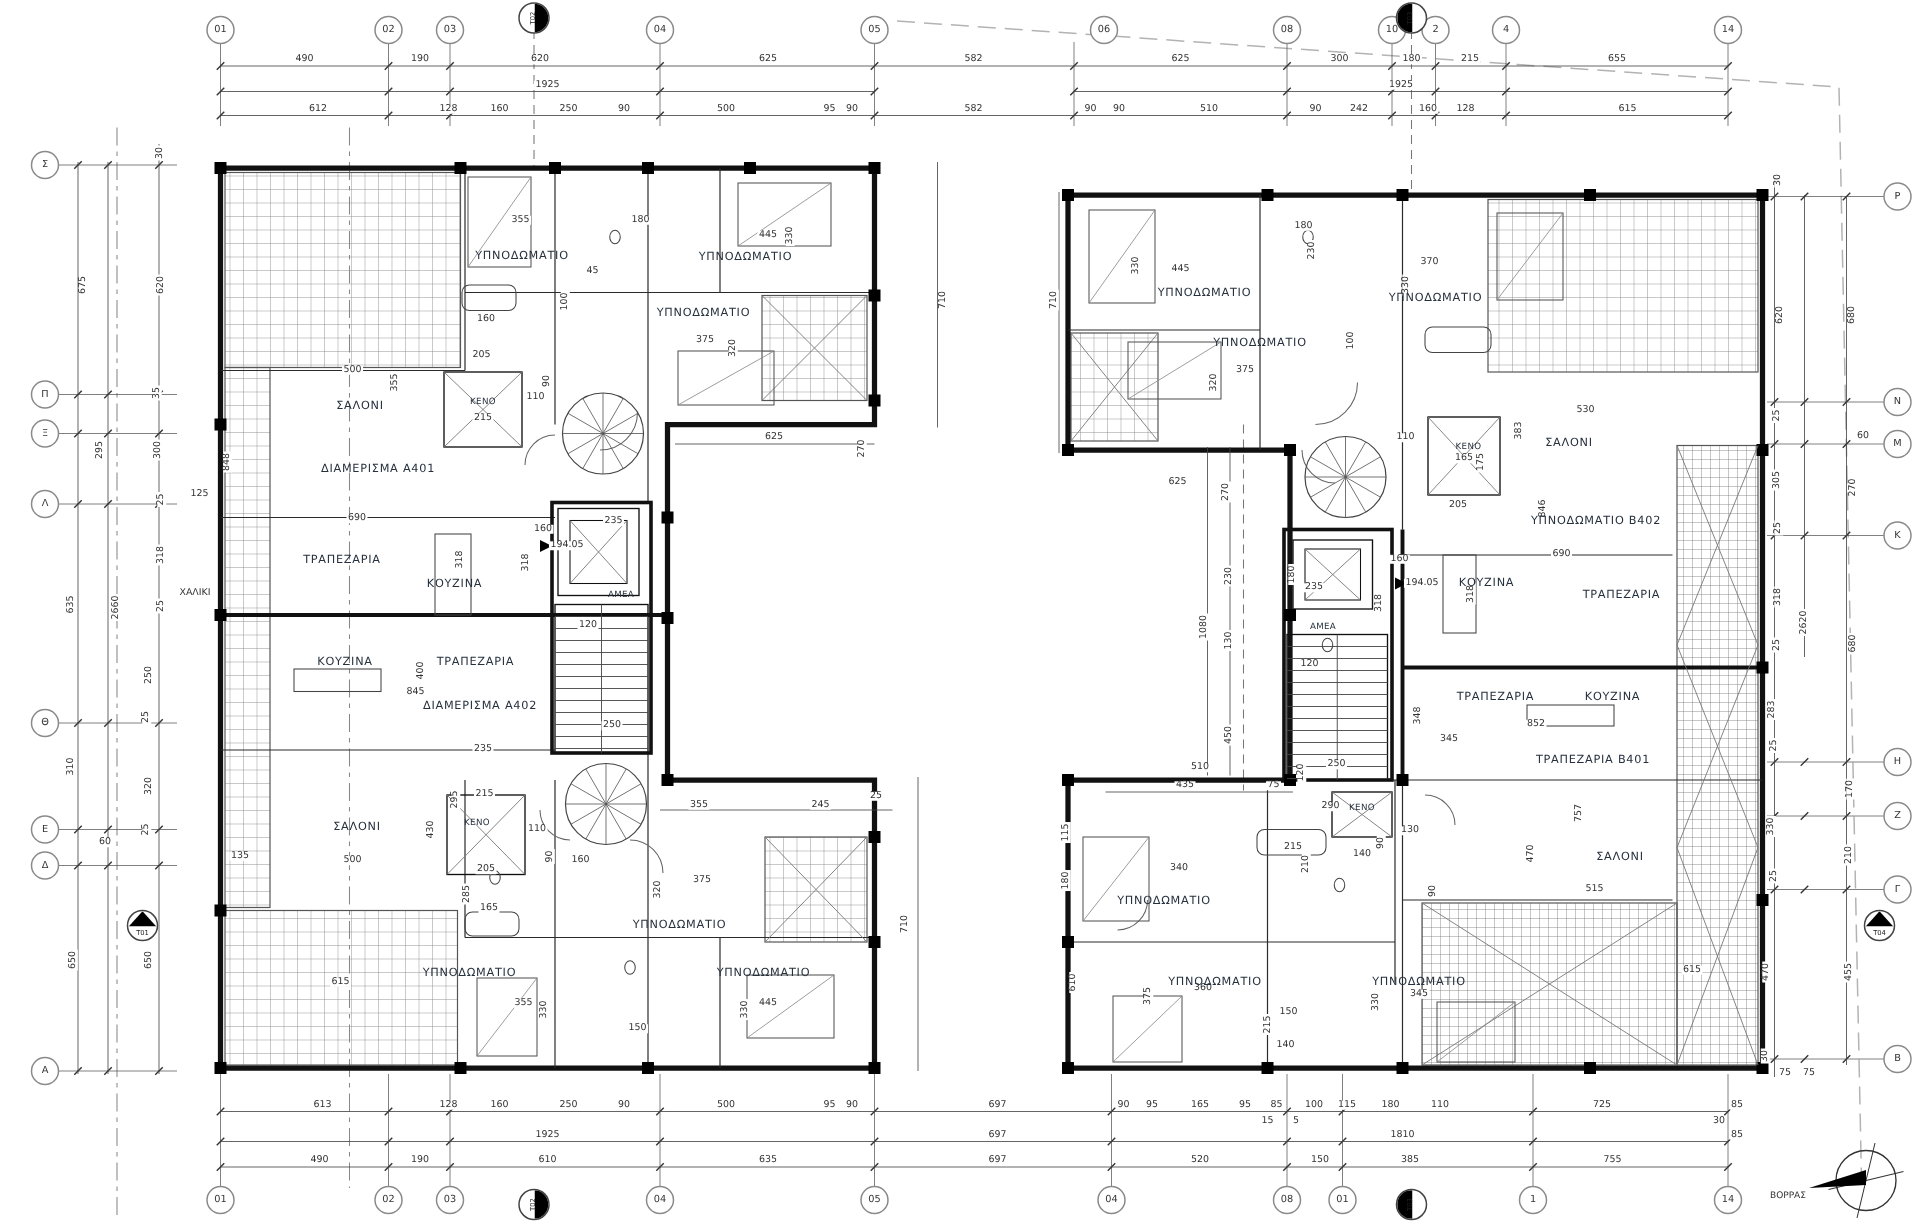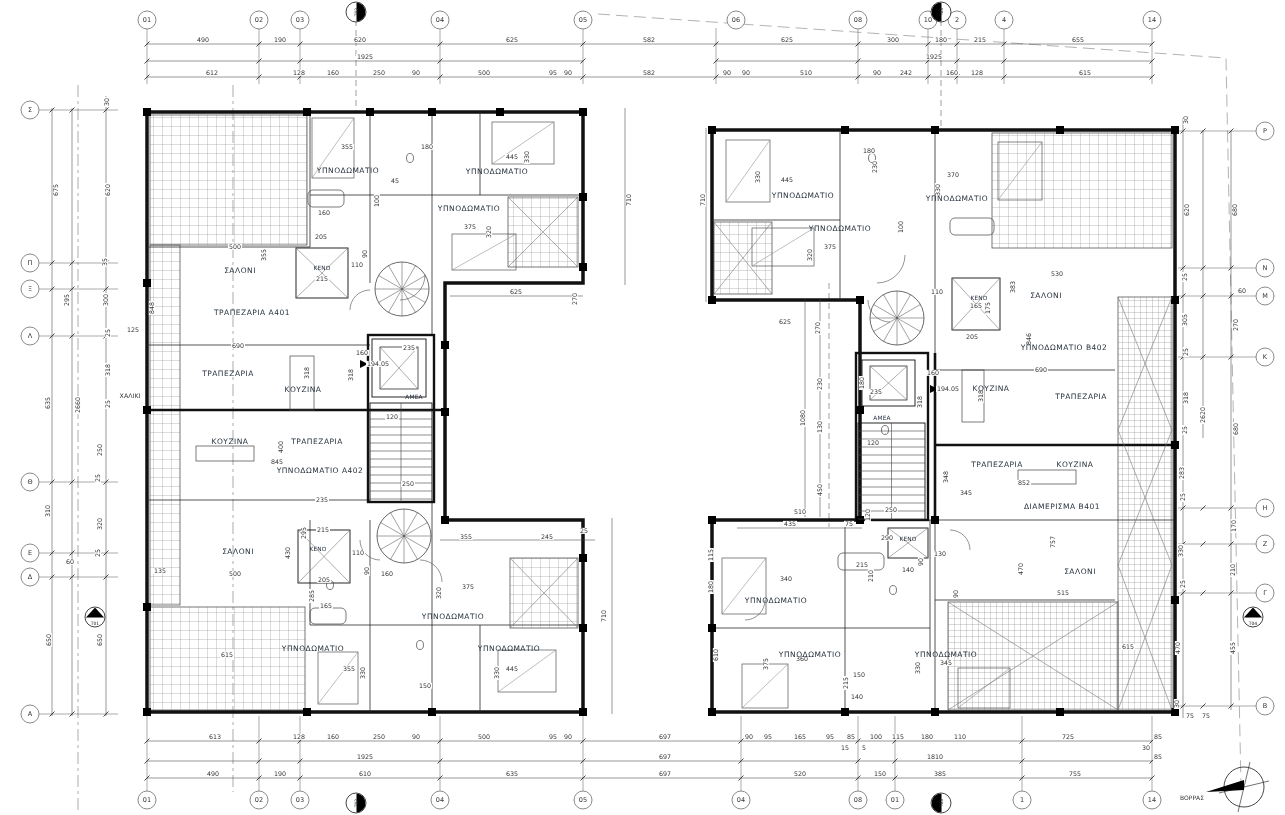--- a/index.html
+++ b/index.html
@@ -668,44 +668,44 @@
     <span class="dim" style="left: 887px; top: 538px;">290</span>
     <span class="dim rot" style="left: 803px; top: 418px;">1080</span>
     <span class="dim rot" style="left: 820px; top: 384px;">230</span>
     <span class="dim rot" style="left: 820px; top: 427px;">130</span>
     <span class="dim rot" style="left: 820px; top: 490px;">450</span>
     <span class="room" style="left: 348px; top: 170px;">ΥΠΝΟΔΩΜΑΤΙΟ</span>
     <span class="room" style="left: 497px; top: 171px;">ΥΠΝΟΔΩΜΑΤΙΟ</span>
     <span class="room" style="left: 469px; top: 208px;">ΥΠΝΟΔΩΜΑΤΙΟ</span>
     <span class="room" style="left: 240px; top: 270px;">ΣΑΛΟΝΙ</span>
     <span class="room small" style="left: 322px; top: 268px;">ΚΕΝΟ</span>
-    <span class="room" style="left: 252px; top: 312px;">ΤΡΑΠΕΖΑΡΙΑ Α401</span>
+    <span class="room" style="left: 252px; top: 312px;">ΔΙΑΜΕΡΙΣΜΑ Α401</span>
     <span class="room" style="left: 228px; top: 373px;">ΤΡΑΠΕΖΑΡΙΑ</span>
     <span class="room" style="left: 303px; top: 389px;">ΚΟΥΖΙΝΑ</span>
     <span class="room small" style="left: 414px; top: 397px;">ΑΜΕΑ</span>
     <span class="room" style="left: 230px; top: 441px;">ΚΟΥΖΙΝΑ</span>
     <span class="room" style="left: 317px; top: 441px;">ΤΡΑΠΕΖΑΡΙΑ</span>
-    <span class="room" style="left: 320px; top: 470px;">ΥΠΝΟΔΩΜΑΤΙΟ Α402</span>
+    <span class="room" style="left: 320px; top: 470px;">ΔΙΑΜΕΡΙΣΜΑ Α402</span>
     <span class="room" style="left: 238px; top: 551px;">ΣΑΛΟΝΙ</span>
     <span class="room small" style="left: 318px; top: 549px;">ΚΕΝΟ</span>
     <span class="room" style="left: 313px; top: 648px;">ΥΠΝΟΔΩΜΑΤΙΟ</span>
     <span class="room" style="left: 453px; top: 616px;">ΥΠΝΟΔΩΜΑΤΙΟ</span>
     <span class="room" style="left: 509px; top: 648px;">ΥΠΝΟΔΩΜΑΤΙΟ</span>
     <span class="room" style="left: 803px; top: 195px;">ΥΠΝΟΔΩΜΑΤΙΟ</span>
     <span class="room" style="left: 957px; top: 198px;">ΥΠΝΟΔΩΜΑΤΙΟ</span>
     <span class="room" style="left: 840px; top: 228px;">ΥΠΝΟΔΩΜΑΤΙΟ</span>
     <span class="room small" style="left: 979px; top: 298px;">ΚΕΝΟ</span>
     <span class="room" style="left: 1046px; top: 295px;">ΣΑΛΟΝΙ</span>
     <span class="room" style="left: 1064px; top: 347px;">ΥΠΝΟΔΩΜΑΤΙΟ Β402</span>
     <span class="room" style="left: 991px; top: 388px;">ΚΟΥΖΙΝΑ</span>
     <span class="room" style="left: 1081px; top: 396px;">ΤΡΑΠΕΖΑΡΙΑ</span>
     <span class="room small" style="left: 882px; top: 418px;">ΑΜΕΑ</span>
     <span class="room" style="left: 997px; top: 464px;">ΤΡΑΠΕΖΑΡΙΑ</span>
     <span class="room" style="left: 1075px; top: 464px;">ΚΟΥΖΙΝΑ</span>
-    <span class="room" style="left: 1062px; top: 506px;">ΔΙΑΜΕΡΙΣΜΑ Β401</span>
+    <span class="room" style="left: 1062px; top: 506px;">ΤΡΑΠΕΖΑΡΙΑ Β401</span>
     <span class="room" style="left: 1080px; top: 571px;">ΣΑΛΟΝΙ</span>
     <span class="room small" style="left: 908px; top: 539px;">ΚΕΝΟ</span>
     <span class="room" style="left: 776px; top: 600px;">ΥΠΝΟΔΩΜΑΤΙΟ</span>
     <span class="room" style="left: 810px; top: 654px;">ΥΠΝΟΔΩΜΑΤΙΟ</span>
     <span class="room" style="left: 946px; top: 654px;">ΥΠΝΟΔΩΜΑΤΙΟ</span>
     <span class="dim" style="left: 130px; top: 396px;">ΧΑΛΙΚΙ</span>
     <span class="dim" style="left: 378px; top: 364px;">194.05</span>
     <span class="dim" style="left: 948px; top: 389px;">194.05</span>
     <span class="bubble" style="left: 147px; top: 20px;">01</span>
     <span class="bubble" style="left: 259px; top: 20px;">02</span>

